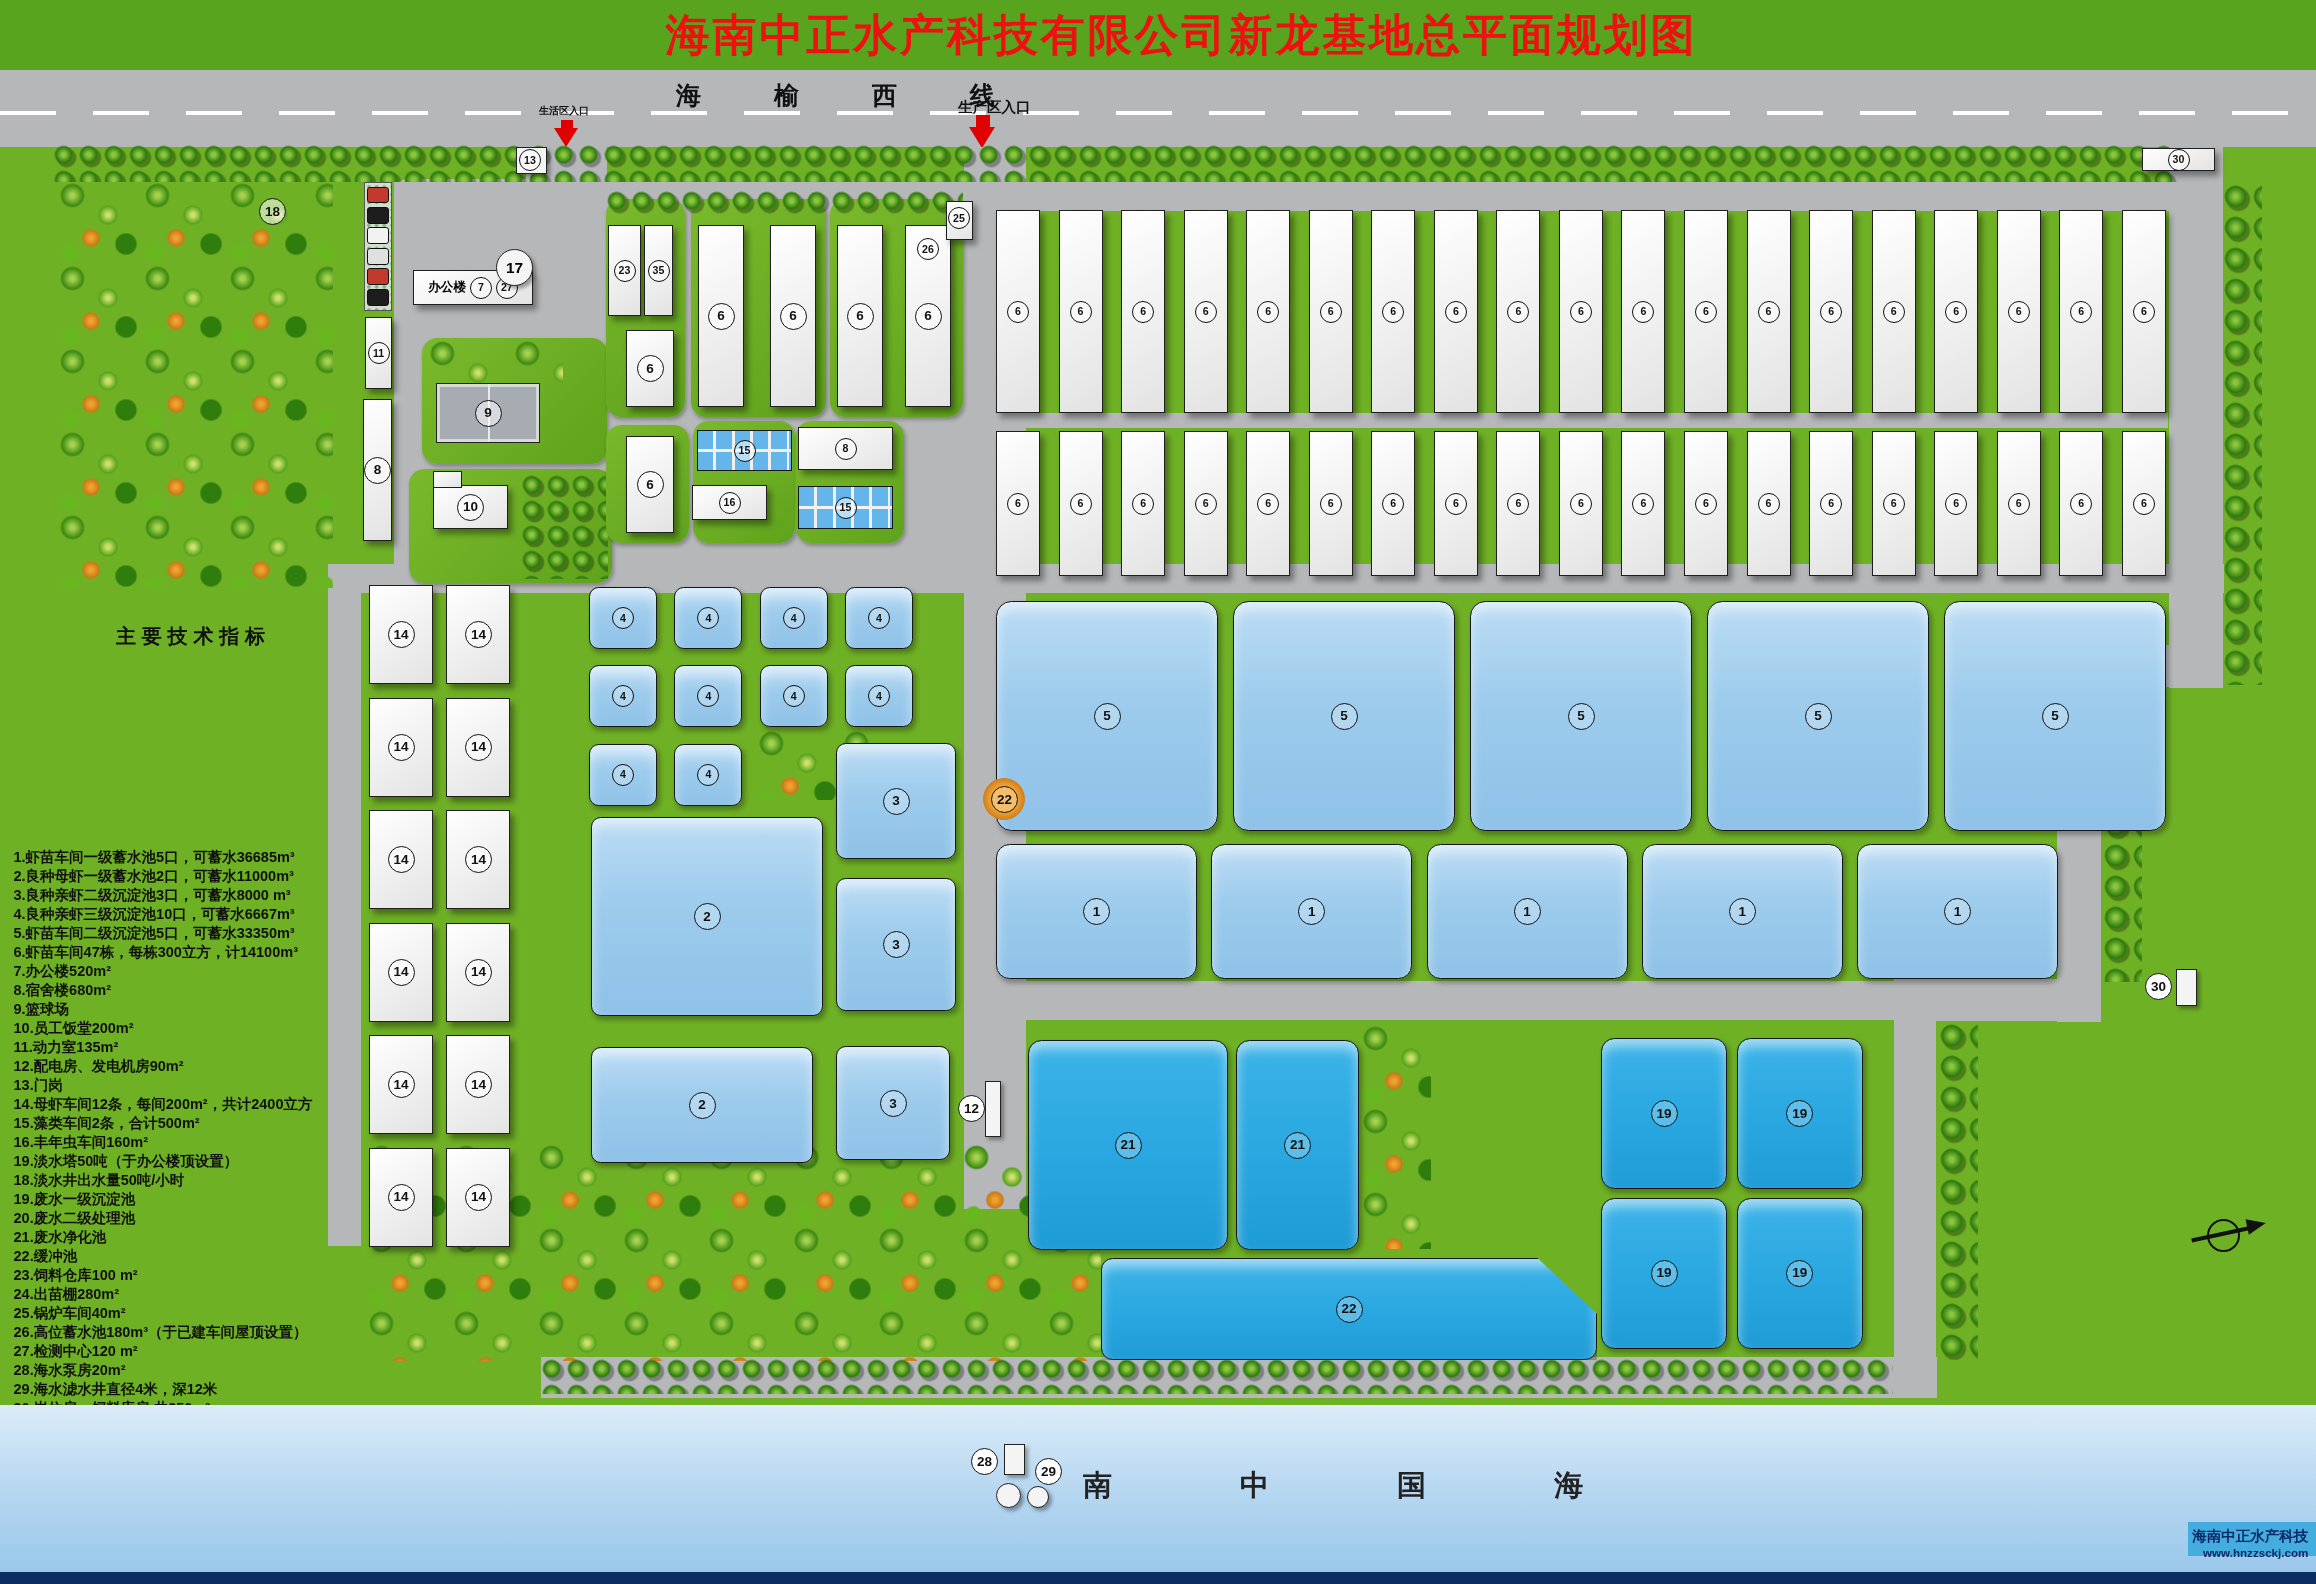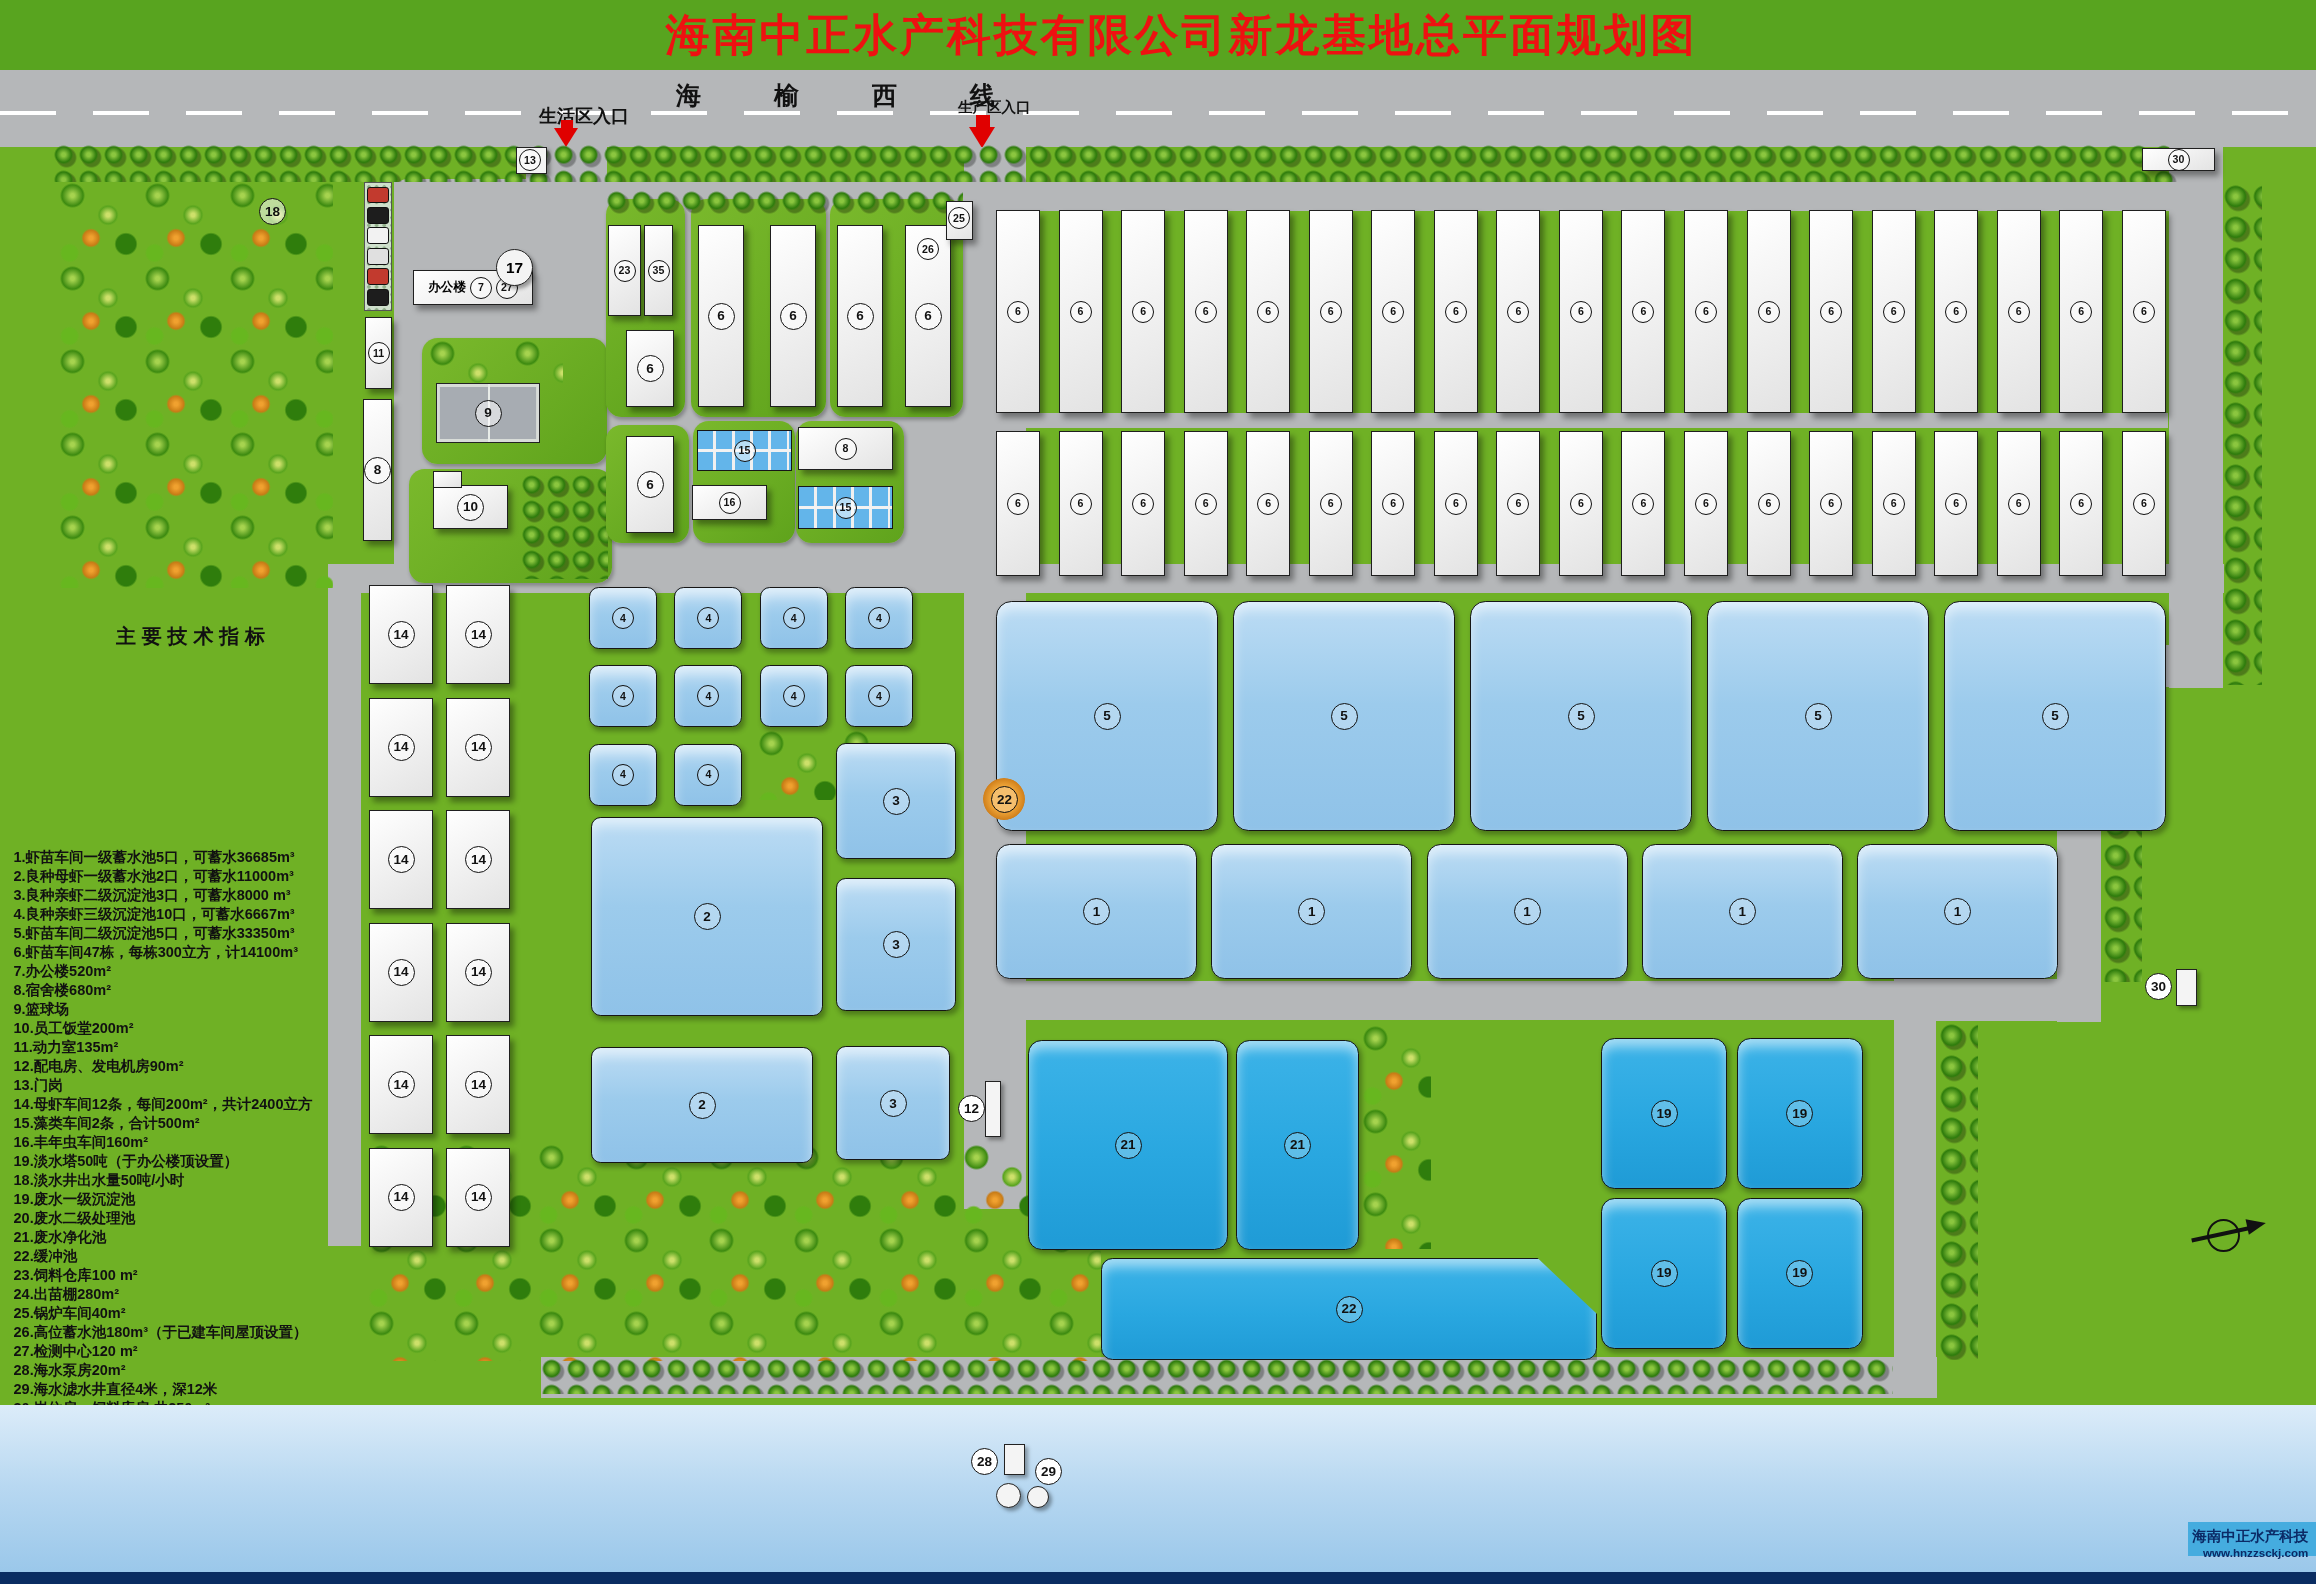--- a/index.html
+++ b/index.html
@@ -80,21 +80,21 @@
 <div id="stage">
 
   <div class="a titlebar" style="left:0;top:0;width:2316px;height:70px;display:flex;align-items:center;">
     <div class="title-text">海南中正水产科技有限公司新龙基地总平面规划图</div>
   </div>
 
   <div class="a road" style="left:0;top:70px;width:2316px;height:77px;"></div>
   <div class="a dash" style="left:0;top:111px;width:2316px;height:3.9px;"></div>
   <div class="a roadname" style="left:676px;top:79px;">海 榆 西 线</div>
 
-  <div class="a entr" style="left:539px;top:104px;font-size:18px;">生活区入口</div>
+  <div class="a entr" style="left:539px;top:104px;font-size:10px;">生活区入口</div>
   <div class="a arrow-stem" style="left:561px;top:120px;height:9.7px;"></div>
   <div class="a arrow-down" style="left:554px;top:128px;"></div>
 
   <div class="a entr" style="left:958px;top:98px;font-size:14.5px;">生产区入口</div>
   <div class="a arrow-stem" style="left:976px;top:115px;height:13.5px;width:13.5px;"></div>
   <div class="a arrow-down" style="left:969px;top:127px;border-left-width:13.5px;border-right-width:13.5px;border-top-width:21px;"></div>
 
   <div class="a green" style="left:0;top:147px;width:2316px;height:1258px;"></div>
 
   <div class="a road" style="left:394px;top:182px;width:1829px;height:29px;"></div>
@@ -765,20 +765,21 @@
       <div>24.出苗棚280m²</div>
       <div>25.锅炉车间40m²</div>
       <div>26.高位蓄水池180m³（于已建车间屋顶设置）</div>
       <div>27.检测中心120 m²</div>
       <div>28.海水泵房20m²</div>
       <div>29.海水滤水井直径4米，深12米</div>
       <div>30.岗位房、饲料库房 共250m²</div>
     </div>
 
   <div class="a sea" style="left:0;top:1405px;width:2316px;height:180px;"></div>
+  <div class="a seaname" style="left:1083px;top:1466px;">南 中 国 海</div>
   <div class="a clbl" style="left:971px;top:1448px;background:#fff;">
       <span>28</span>
     </div>
   <div class="a wsq" style="left:1004px;top:1444px;width:19.3px;height:29px;"></div>
   <div class="a clbl" style="left:1035px;top:1458px;background:#fff;">
       <span>29</span>
     </div>
   <div class="a wdot" style="left:996px;top:1483px;width:23px;height:23px;"></div>
   <div class="a wdot" style="left:1027px;top:1486px;width:20px;height:20px;"></div>
   <div class="a navy" style="left:0;top:1572px;width:2316px;height:12.6px;"></div>

